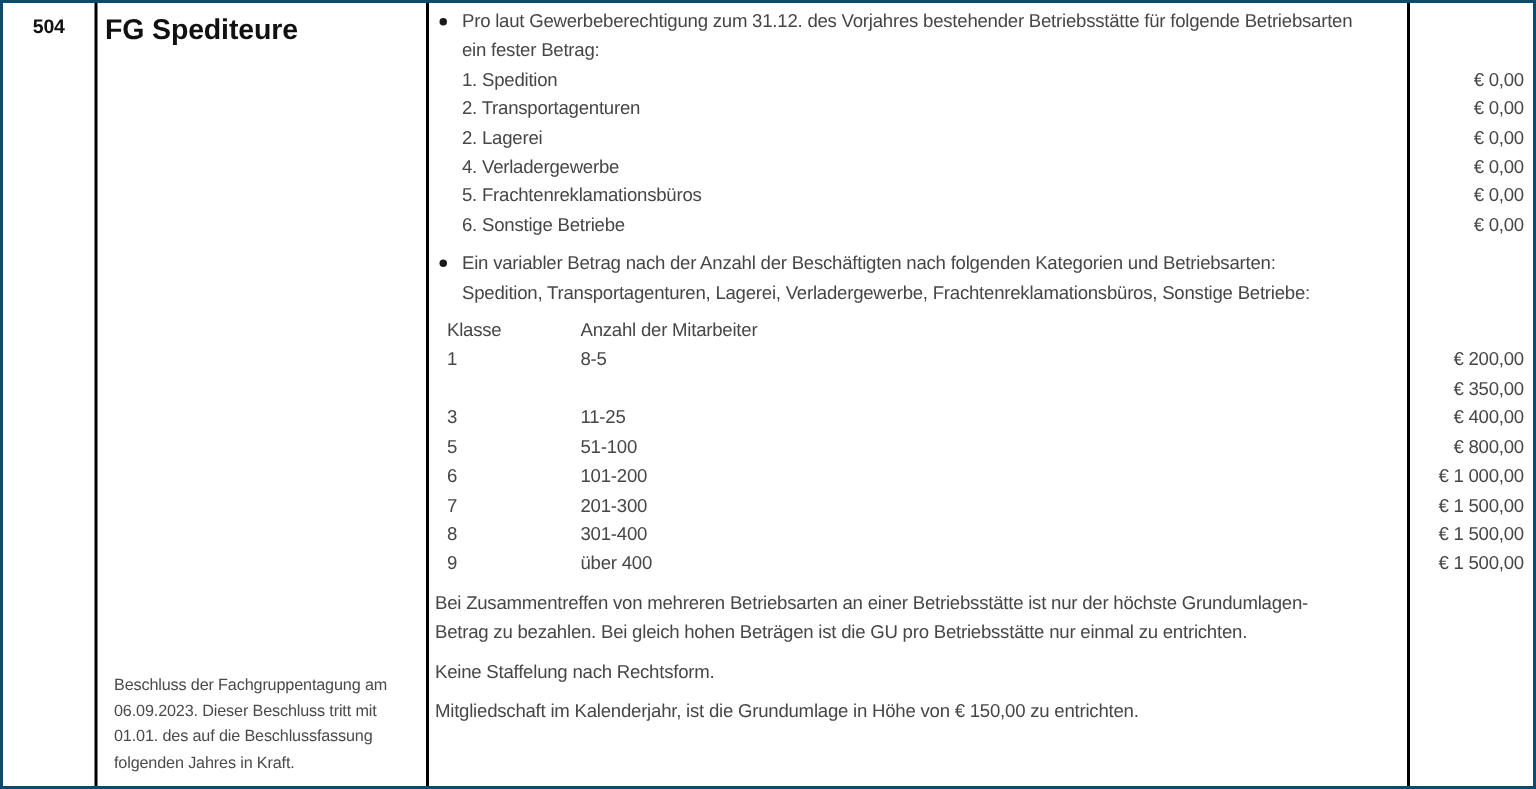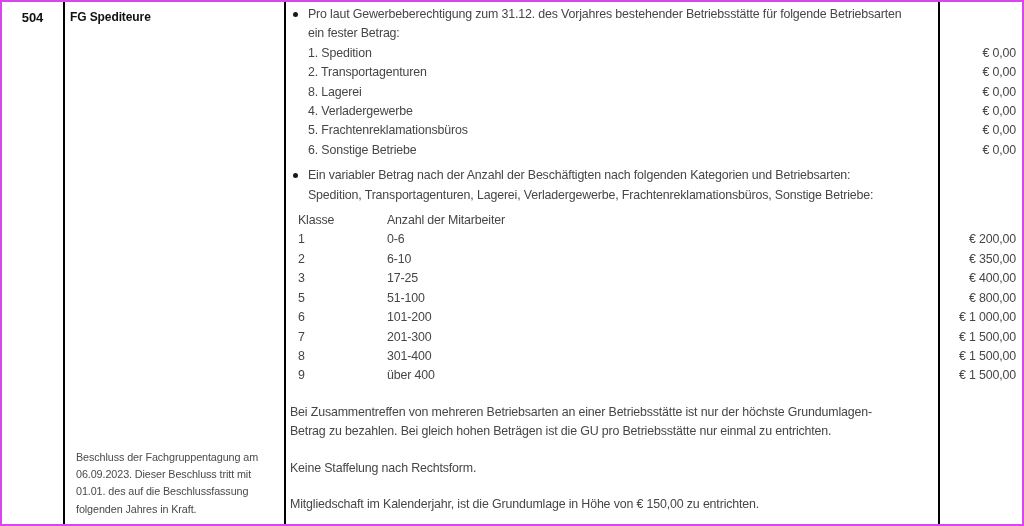--- a/index.html
+++ b/index.html
@@ -7,39 +7,39 @@
   body {
     font-family: "Liberation Sans", "DejaVu Sans", sans-serif;
     width: 1024px; height: 526px;
     position: relative;
     overflow: hidden;
   }
   .doc-table {
     position: absolute; left: 0; top: 0;
     width: 1024px; height: 526px;
     background: #fff;
-    border: 2px solid #d946ef;
+    border: 2px solid #0c4a6e;
   }
   .vdiv {
     position: absolute; top: 0; bottom: 0;
     width: 1.5px; background: #000;
   }
   .vdiv.d1 { left: 61px; }
   .vdiv.d2 { left: 282px; }
   .vdiv.d3 { left: 936px; }
 
   .cell-id {
     position: absolute; left: 0; top: 8px; width: 61px;
     text-align: center;
     font-size: 13px; font-weight: bold; color: #111;
     letter-spacing: -0.1px;
   }
   .cell-group {
     position: absolute; left: 68px; top: 8px; width: 210px;
-    font-size: 12px; font-weight: bold; color: #111;
+    font-size: 19px; font-weight: bold; color: #111;
     letter-spacing: -0.1px;
   }
   .cell-note {
     position: absolute; left: 74px; bottom: 6px; width: 212px;
     font-size: 10.8px; line-height: 17.3px; color: #4a4a4a;
     letter-spacing: -0.1px;
   }
   .cell-content {
     position: absolute; left: 282px; top: 0; right: 0; bottom: 0;
     padding: 3px 6px 0 6px;
@@ -53,21 +53,21 @@
     width: 5px; height: 5px; border-radius: 50%;
     background: #1a1a1a;
   }
   .amount-row { display: flex; align-items: baseline; }
   .amount-row .lbl { flex: 0 0 auto; }
   .amount-row .fill { flex: 1 1 auto; }
   .amount-row .amt { flex: 0 0 auto; text-align: right; }
   .bullet2 { margin-top: 6px; }
   .subtable { margin-top: 6px; margin-left: 8px; }
   .subtable .kl { display: inline-block; width: 89px; }
-  .para { margin-top: 17px; }
+  .para { margin-top: 7px; }
 </style>
 </head>
 <body>
 
 <div class="doc-table">
 
   <div class="vdiv d1"></div>
   <div class="vdiv d2"></div>
   <div class="vdiv d3"></div>
 
@@ -91,21 +91,21 @@
         <span class="lbl line">1. Spedition</span>
           <span class="fill"></span>
           <span class="amt">€ 0,00</span>
       </div>
       <div class="amount-row">
         <span class="lbl line">2. Transportagenturen</span>
           <span class="fill"></span>
           <span class="amt">€ 0,00</span>
       </div>
       <div class="amount-row">
-        <span class="lbl line">8. Lagerei</span>
+        <span class="lbl line">2. Lagerei</span>
           <span class="fill"></span>
           <span class="amt">€ 0,00</span>
       </div>
       <div class="amount-row">
         <span class="lbl line">4. Verladergewerbe</span>
           <span class="fill"></span>
           <span class="amt">€ 0,00</span>
       </div>
       <div class="amount-row">
         <span class="lbl line">5. Frachtenreklamationsbüros</span>
@@ -124,31 +124,30 @@
       <div class="line">Ein variabler Betrag nach der Anzahl der Beschäftigten nach folgenden Kategorien und Betriebsarten:</div>
       <div class="line">Spedition, Transportagenturen, Lagerei, Verladergewerbe, Frachtenreklamationsbüros, Sonstige Betriebe:</div>
     </div>
 
     <div class="subtable">
       <div class="amount-row">
         <span class="lbl line"><span class="kl">Klasse</span><span>Anzahl der Mitarbeiter</span></span>
           <span class="fill"></span>
       </div>
       <div class="amount-row">
-        <span class="lbl line"><span class="kl">1</span><span>0-6</span></span>
+        <span class="lbl line"><span class="kl">1</span><span>8-5</span></span>
           <span class="fill"></span>
           <span class="amt">€ 200,00</span>
       </div>
       <div class="amount-row">
-        <span class="lbl line"><span class="kl">2</span><span>6-10</span></span>
           <span class="fill"></span>
           <span class="amt">€ 350,00</span>
       </div>
       <div class="amount-row">
-        <span class="lbl line"><span class="kl">3</span><span>17-25</span></span>
+        <span class="lbl line"><span class="kl">3</span><span>11-25</span></span>
           <span class="fill"></span>
           <span class="amt">€ 400,00</span>
       </div>
       <div class="amount-row">
         <span class="lbl line"><span class="kl">5</span><span>51-100</span></span>
           <span class="fill"></span>
           <span class="amt">€ 800,00</span>
       </div>
       <div class="amount-row">
         <span class="lbl line"><span class="kl">6</span><span>101-200</span></span>

